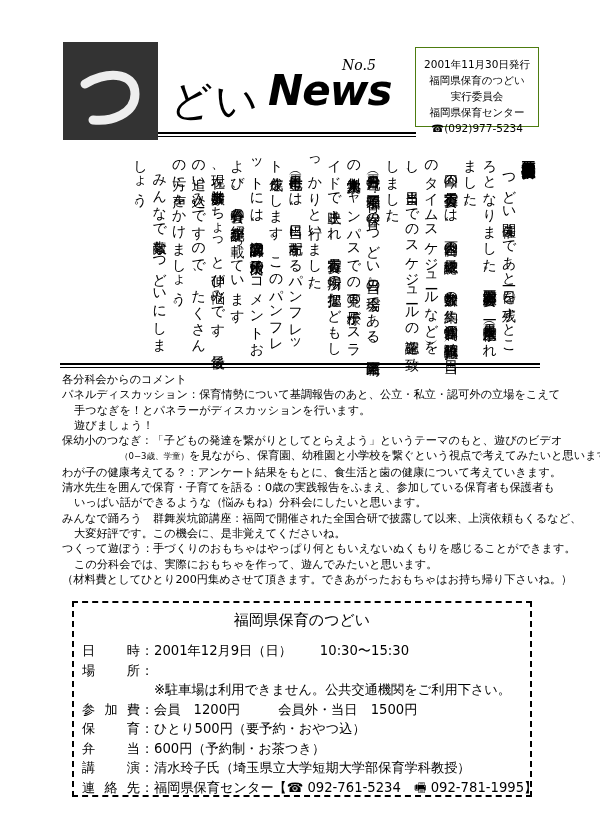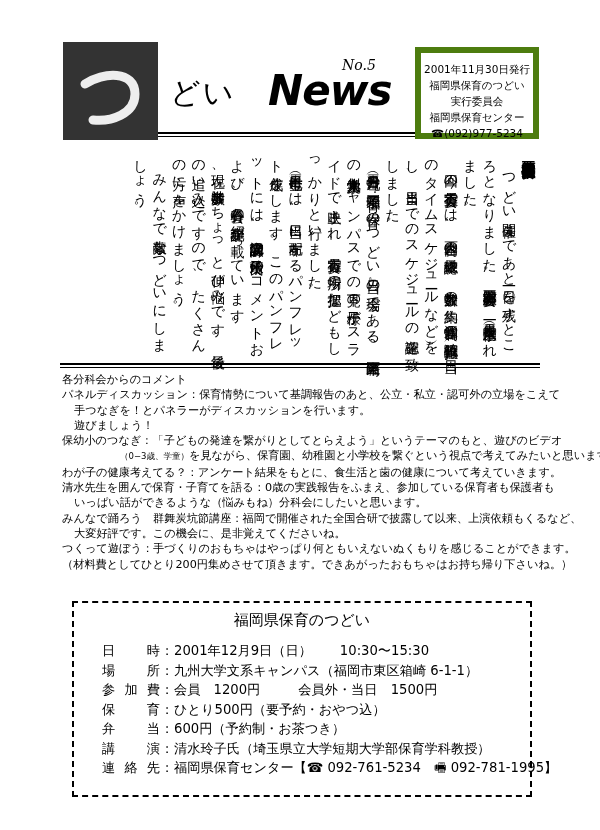--- a/index.html
+++ b/index.html
@@ -5,27 +5,27 @@
   html, body { margin: 0; padding: 0; background: #ffffff; }
   body { width: 600px; height: 830px; position: relative; overflow: hidden;
          font-family: "DejaVu Sans", sans-serif; color: #000; }
   .abs { position: absolute; }
 
   
   .logo-box { left: 63px; top: 42px; width: 95px; height: 98px; background: #333333; }
   .logo-glyph { position: absolute; left: 0; top: 0; width: 95px; height: 98px; }
   .issue-no { left: 342px; top: 57px; font-family: "DejaVu Serif", serif; font-style: italic;
               font-size: 14px; color: #000; }
-  .title-jp { left: 170px; top: 73px; font-size: 30px; letter-spacing: 2px; font-family: Liberation Serif, serif; font-weight: 300; }
+  .title-jp { left: 170px; top: 73px; font-size: 42px; letter-spacing: 2px; font-family: Liberation Serif, serif; font-weight: 300; }
   .title-en { left: 268px; top: 66px; font-size: 42px; font-weight: bold; font-style: italic;
               font-family: "DejaVu Sans", sans-serif; letter-spacing: -1px; }
   .header-rule-top { left: 158px; top: 132px; width: 258px; height: 2px; background: #000; }
   .header-rule-bot { left: 158px; top: 136px; width: 258px; height: 1px; background: #000; }
 
-  .info-box { left: 415px; top: 47px; width: 124px; height: 92px; border: 6px solid #4d7c0f;
+  .info-box { left: 415px; top: 47px; width: 124px; height: 80px; border: 1px solid #4d7c0f;
               box-sizing: border-box; text-align: center; font-size: 10.5px; line-height: 16px;
               padding-top: 8px; }
   .info-box div { white-space: nowrap; }
 
   
   .vbody { left: 62px; top: 150px; width: 476px; height: 208px;
            writing-mode: vertical-rl; -webkit-writing-mode: vertical-rl;
            font-size: 14px; line-height: 19.4px; letter-spacing: 0.4px; }
   .vbody p { margin: 0; }
   .vbody .heading { font-weight: bold; }
@@ -39,21 +39,21 @@
   .comments div { white-space: nowrap; }
   .comments .cont { padding-left: 12px; }
   .comments .small { font-size: 8.5px; margin-left: 46px; }
 
   
   .event-box { left: 72px; top: 601px; width: 460px; height: 196px;
                border: 2px dashed #000; box-sizing: border-box; }
   .event-title { position: absolute; left: 0; right: 0; top: 8px; text-align: center; font-size: 15px; }
   .event-rows { position: absolute; left: 8px; top: 38px; font-size: 13.2px; line-height: 19.5px; }
   .event-row { display: flex; white-space: nowrap; }
-  .event-label { width: 58px; display: inline-block; text-align-last: justify; text-align: justify; margin-left: 20px; }
+  .event-label { width: 58px; display: inline-block; text-align-last: justify; text-align: justify; }
   .event-sep { width: 14px; display: inline-block; text-align: center; }
   .event-sub { padding-left: 72px; }
   .gap { display: inline-block; width: 38px; }
   .gap-sm { display: inline-block; width: 14px; }
 </style>
 </head>
 <body>
 
 <div class="abs logo-box">
   <svg class="logo-glyph" viewBox="0 0 95 98">
@@ -101,40 +101,41 @@
 
   <div><span>わが子の健康考えてる？：</span><span>アンケート結果をもとに、食生活と歯の健康について考えていきます。</span></div>
 
   <div><span>清水先生を囲んで保育・子育てを語る：</span><span>0歳の実践報告をふまえ、参加している保育者も保護者も</span></div>
   <div class="cont">いっぱい話ができるような（悩みもね）分科会にしたいと思います。</div>
 
   <div><span>みんなで踊ろう　群舞炭坑節講座：</span><span>福岡で開催された全国合研で披露して以来、上演依頼もくるなど、</span></div>
   <div class="cont">大変好評です。この機会に、是非覚えてくださいね。</div>
 
   <div><span>つくって遊ぼう：</span><span>手づくりのおもちゃはやっぱり何ともいえないぬくもりを感じることができます。</span></div>
+  <div class="cont">この分科会では、実際におもちゃを作って、遊んでみたいと思います。</div>
 
   <div>（材料費としてひとり200円集めさせて頂きます。できあがったおもちゃはお持ち帰り下さいね。）</div>
 </div>
 
 <div class="abs event-box">
   <div class="event-title">福岡県保育のつどい</div>
   <div class="event-rows">
     <div class="event-row">
       <span class="event-label">日　時</span>
       <span class="event-sep">：</span>
       <span>2001年12月9日（日）</span>
         <span class="gap-sm"></span>
         <span class="gap-sm"></span>
       <span>10:30〜15:30</span>
     </div>
     <div class="event-row">
       <span class="event-label">場　所</span>
       <span class="event-sep">：</span>
-      <span>九州大学文系キャンパス（福岡市東区箱崎 6-1-1）</span>
     </div>
+    <div class="event-row event-sub">※駐車場は利用できません。公共交通機関をご利用下さい。</div>
     <div class="event-row">
       <span class="event-label">参加費</span>
       <span class="event-sep">：</span>
       <span>会員　1200円</span>
         <span class="gap"></span>
       <span>会員外・当日　1500円</span>
     </div>
     <div class="event-row">
       <span class="event-label">保　育</span>
       <span class="event-sep">：</span>

